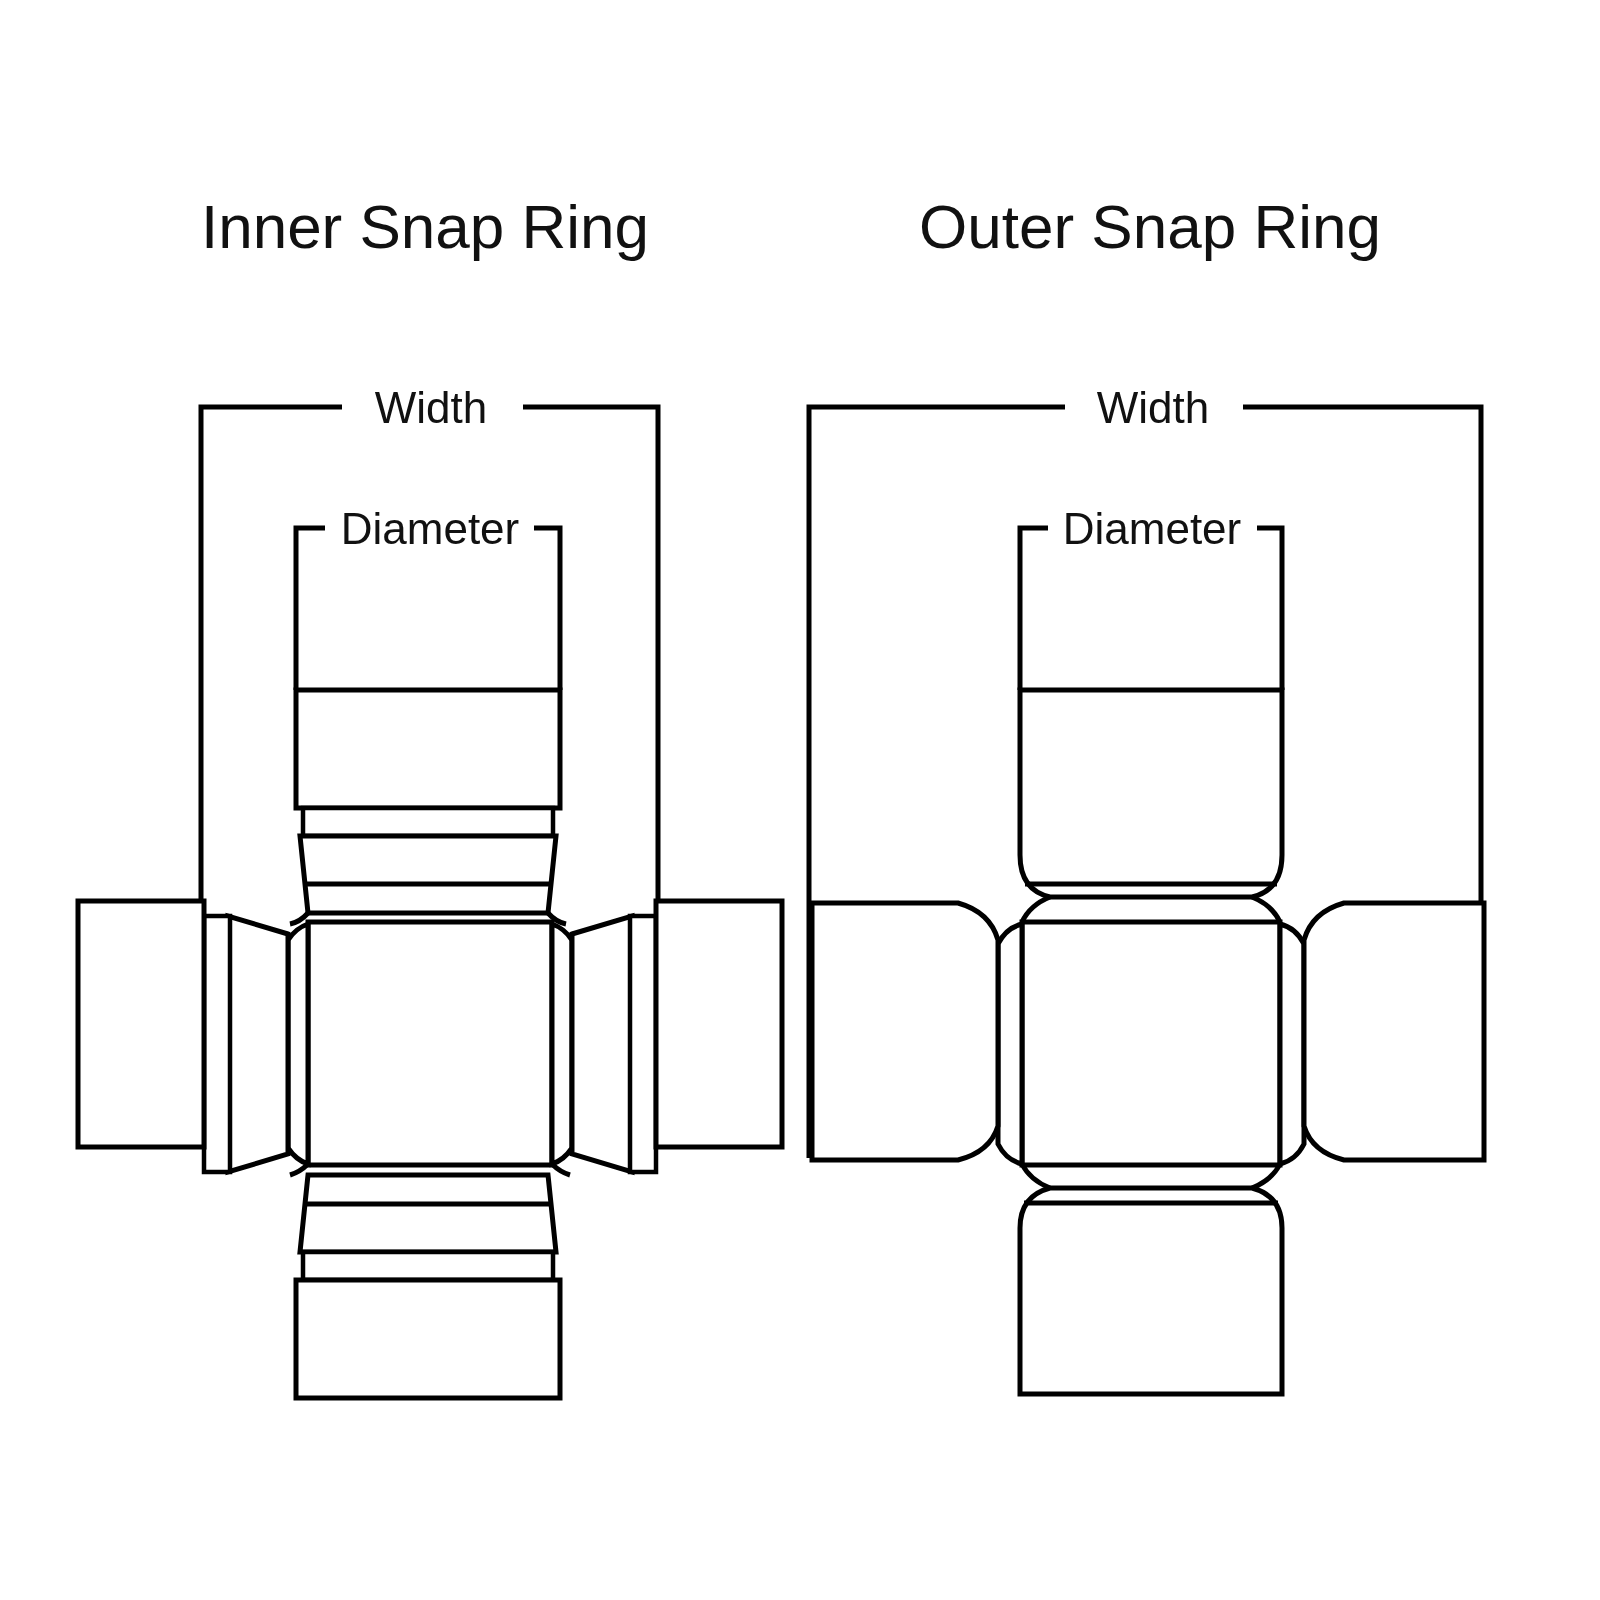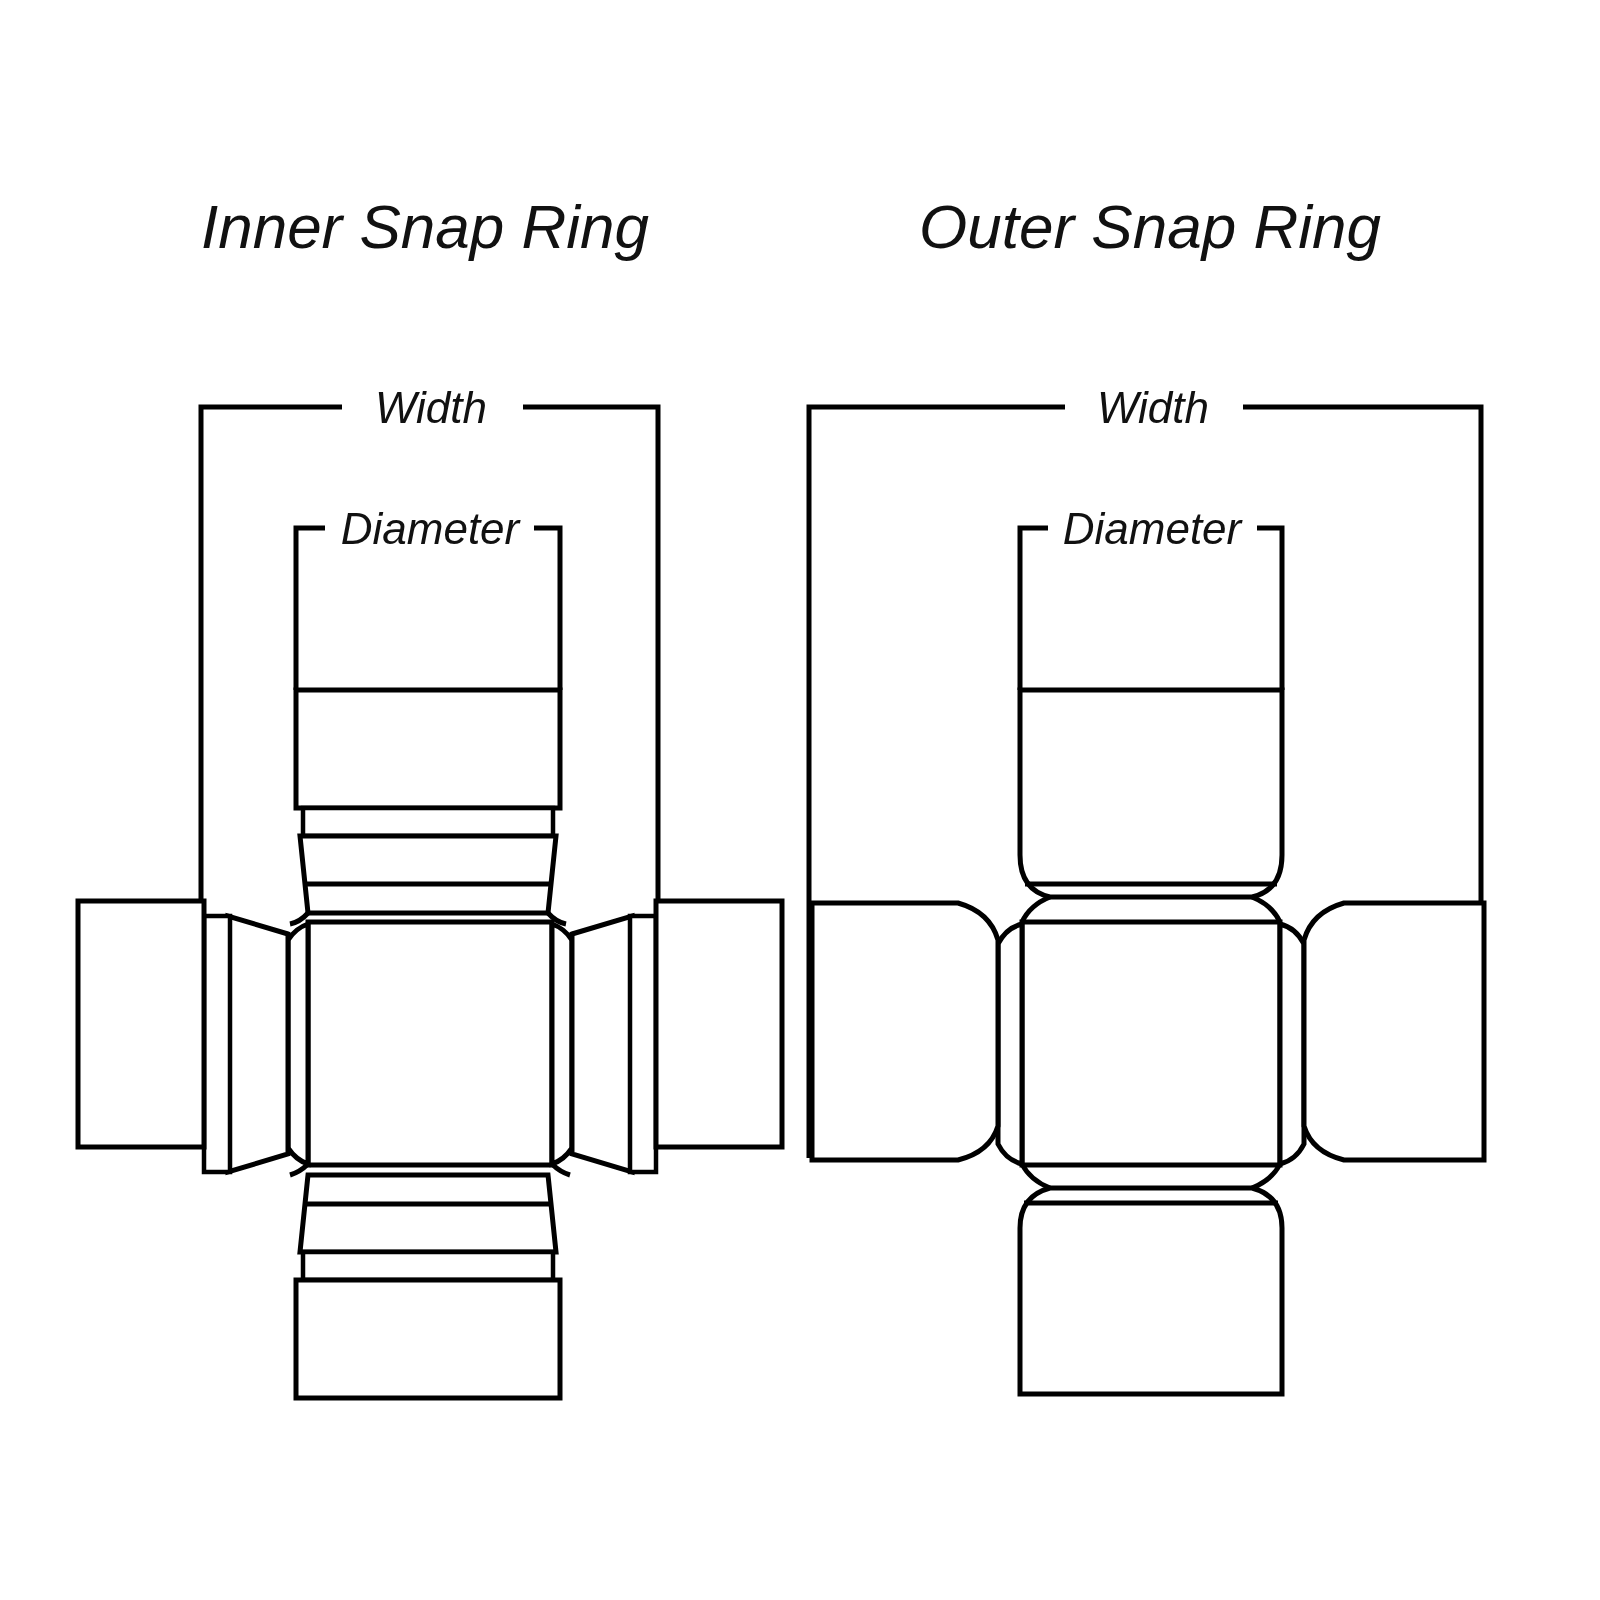--- a/index.html
+++ b/index.html
@@ -12,21 +12,20 @@
     height: 1600px;
     font-family: "Liberation Sans", sans-serif;
     color: #000000;
     overflow: hidden;
   }
   #canvas-root {
     position: relative;
     width: 1600px;
     height: 1600px;
     background: #ffffff;
-    font-style: italic;
   }
   svg.diagram-svg {
     position: absolute;
     left: 0;
     top: 0;
     width: 1600px;
     height: 1600px;
     display: block;
   }
   .title-text {

